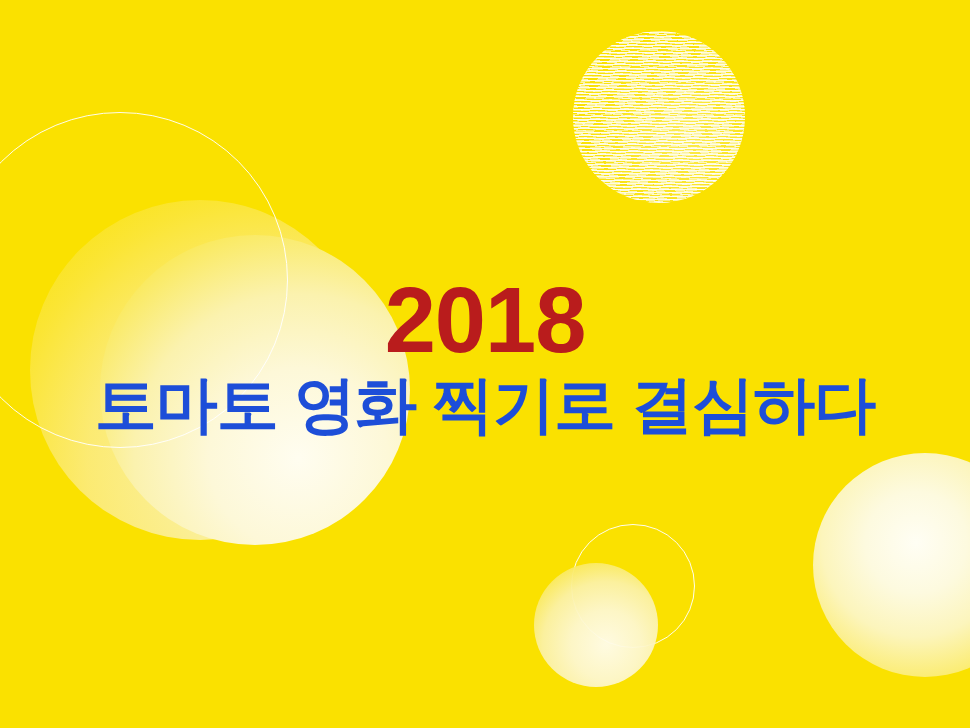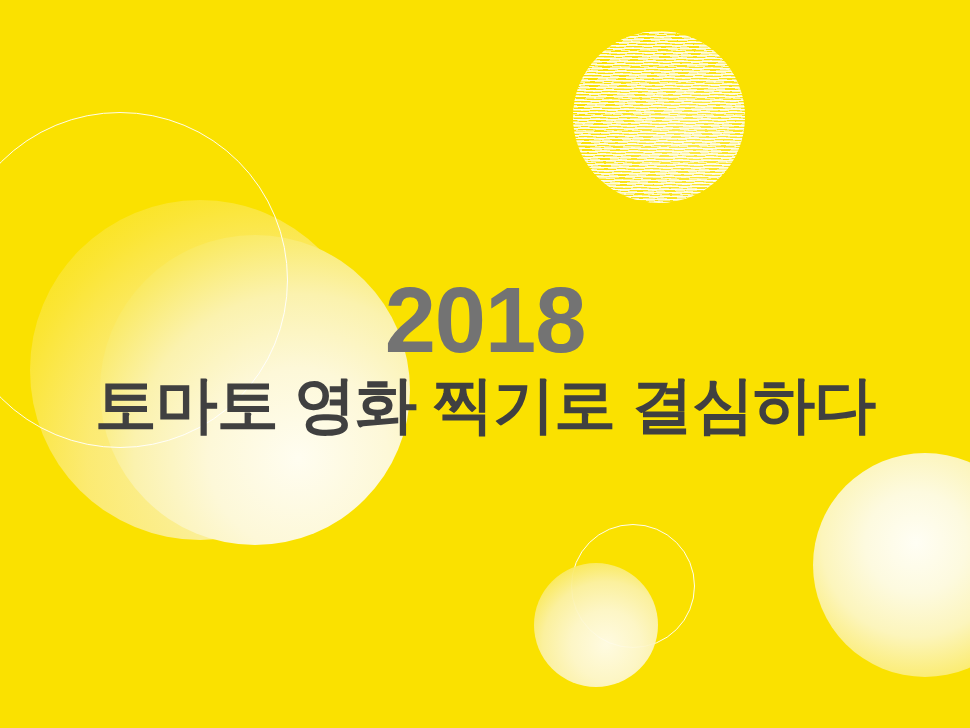--- a/index.html
+++ b/index.html
@@ -171,34 +171,34 @@
 
   .year {
     position: absolute;
     top: 274px;
     left: 0;
     right: 0;
     text-align: center;
     font-size: 92px;
     line-height: 1;
     font-weight: bold;
-    color: #737373;
+    color: #b91c1c;
     letter-spacing: -1px;
   }
 
   .subtitle {
     position: absolute;
     top: 374px;
     left: 0;
     right: 0;
     text-align: center;
     font-size: 62px;
     line-height: 1;
     font-weight: bold;
-    color: #404040;
+    color: #1d4ed8;
     letter-spacing: -1px;
     white-space: nowrap;
   }
 </style>
 </head>
 <body>
 
 <div id="slide">
 
   <div class="deco">

